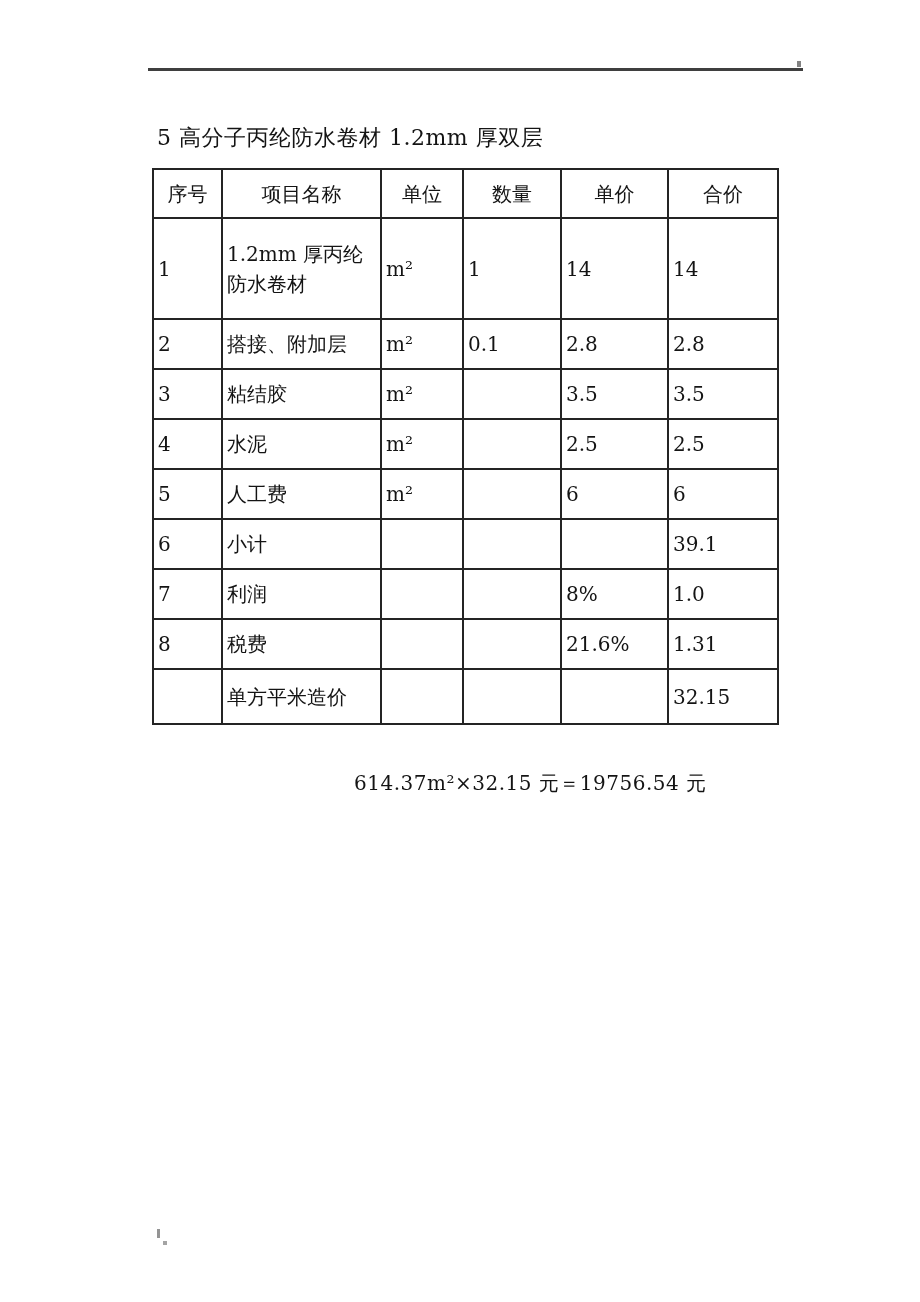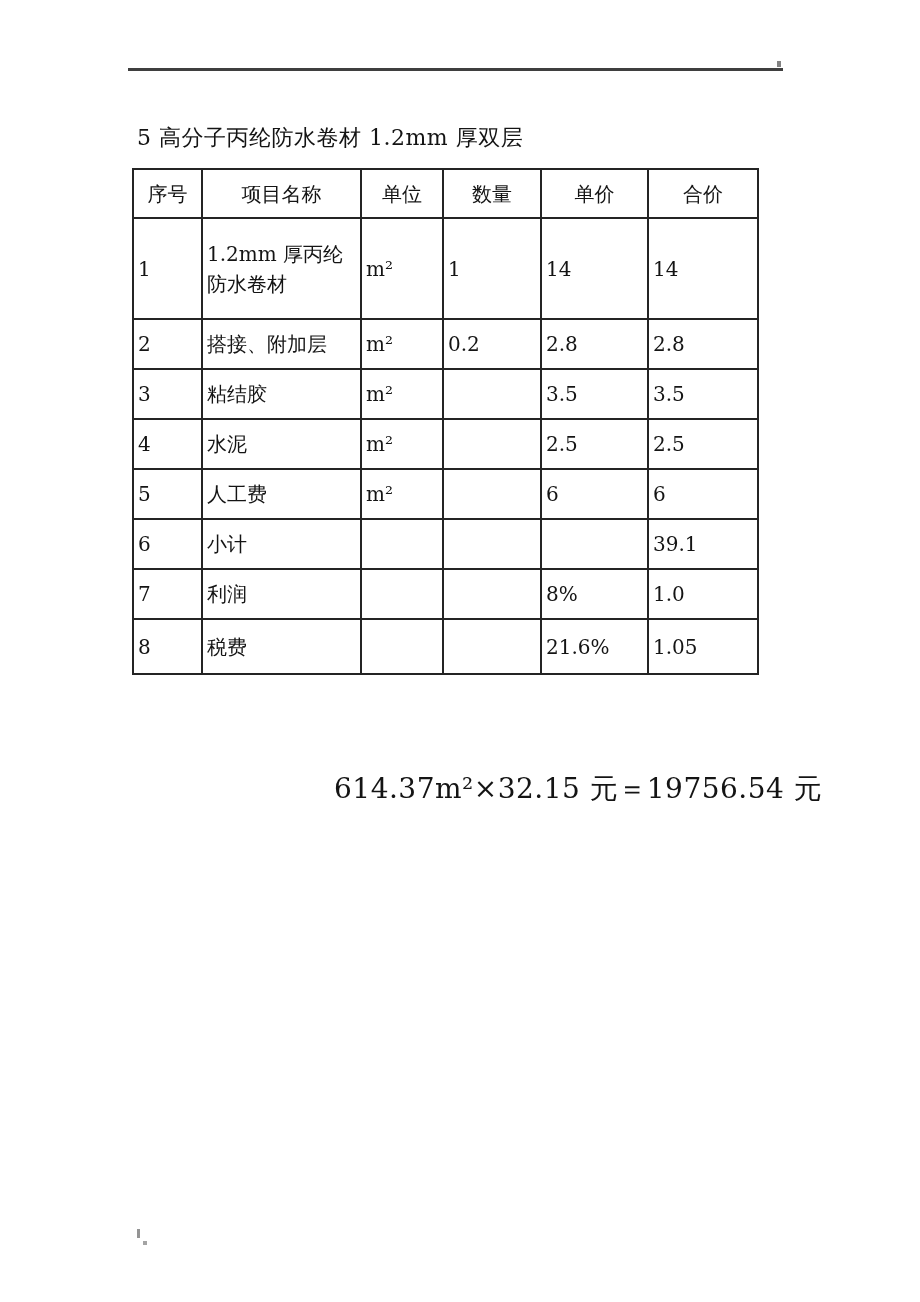--- a/index.html
+++ b/index.html
@@ -8,20 +8,21 @@
     background: #ffffff;
   }
   .page {
     position: relative;
     width: 859px;
     height: 1302px;
     background: #ffffff;
     overflow: hidden;
     font-family: "DejaVu Serif", "Liberation Serif", serif;
     color: #141414;
+    margin-left: 20px;
   }
   .top-rule {
     position: absolute;
     left: 128px;
     top: 68px;
     width: 655px;
     height: 3px;
     background: #3f3f3f;
   }
   .speck {
@@ -61,21 +62,21 @@
   }
   .cost-table thead tr { height: 49px; }
   .cost-table tbody tr { height: 50px; }
   .cost-table tbody tr:first-child { height: 101px; }
   .cost-table tbody tr:last-child { height: 55px; }
   .formula {
     position: absolute;
     left: 334px;
     top: 770px;
     margin: 0;
-    font-size: 28px;
+    font-size: 20px;
     letter-spacing: 0.5px;
     white-space: nowrap;
   }
 </style>
 </head>
 <body>
 
 <div class="page">
 
   <div class="top-rule"></div>
@@ -108,21 +109,21 @@
           <td>1.2mm 厚丙纶防水卷材</td>
           <td>m²</td>
           <td>1</td>
           <td>14</td>
           <td>14</td>
         </tr>
         <tr>
           <td>2</td>
           <td>搭接、附加层</td>
           <td>m²</td>
-          <td>0.2</td>
+          <td>0.1</td>
           <td>2.8</td>
           <td>2.8</td>
         </tr>
         <tr>
           <td>3</td>
           <td>粘结胶</td>
           <td>m²</td>
           <td></td>
           <td>3.5</td>
           <td>3.5</td>
@@ -158,21 +159,29 @@
           <td></td>
           <td>8%</td>
           <td>1.0</td>
         </tr>
         <tr>
           <td>8</td>
           <td>税费</td>
           <td></td>
           <td></td>
           <td>21.6%</td>
-          <td>1.05</td>
+          <td>1.31</td>
+        </tr>
+        <tr>
+          <td></td>
+          <td>单方平米造价</td>
+          <td></td>
+          <td></td>
+          <td></td>
+          <td>32.15</td>
         </tr>
       </tbody>
   </table>
 
   <p class="formula">614.37m²×32.15 元＝19756.54 元</p>
 
   <div class="speck speck-bl1"></div>
   <div class="speck speck-bl2"></div>
 
 </div>

